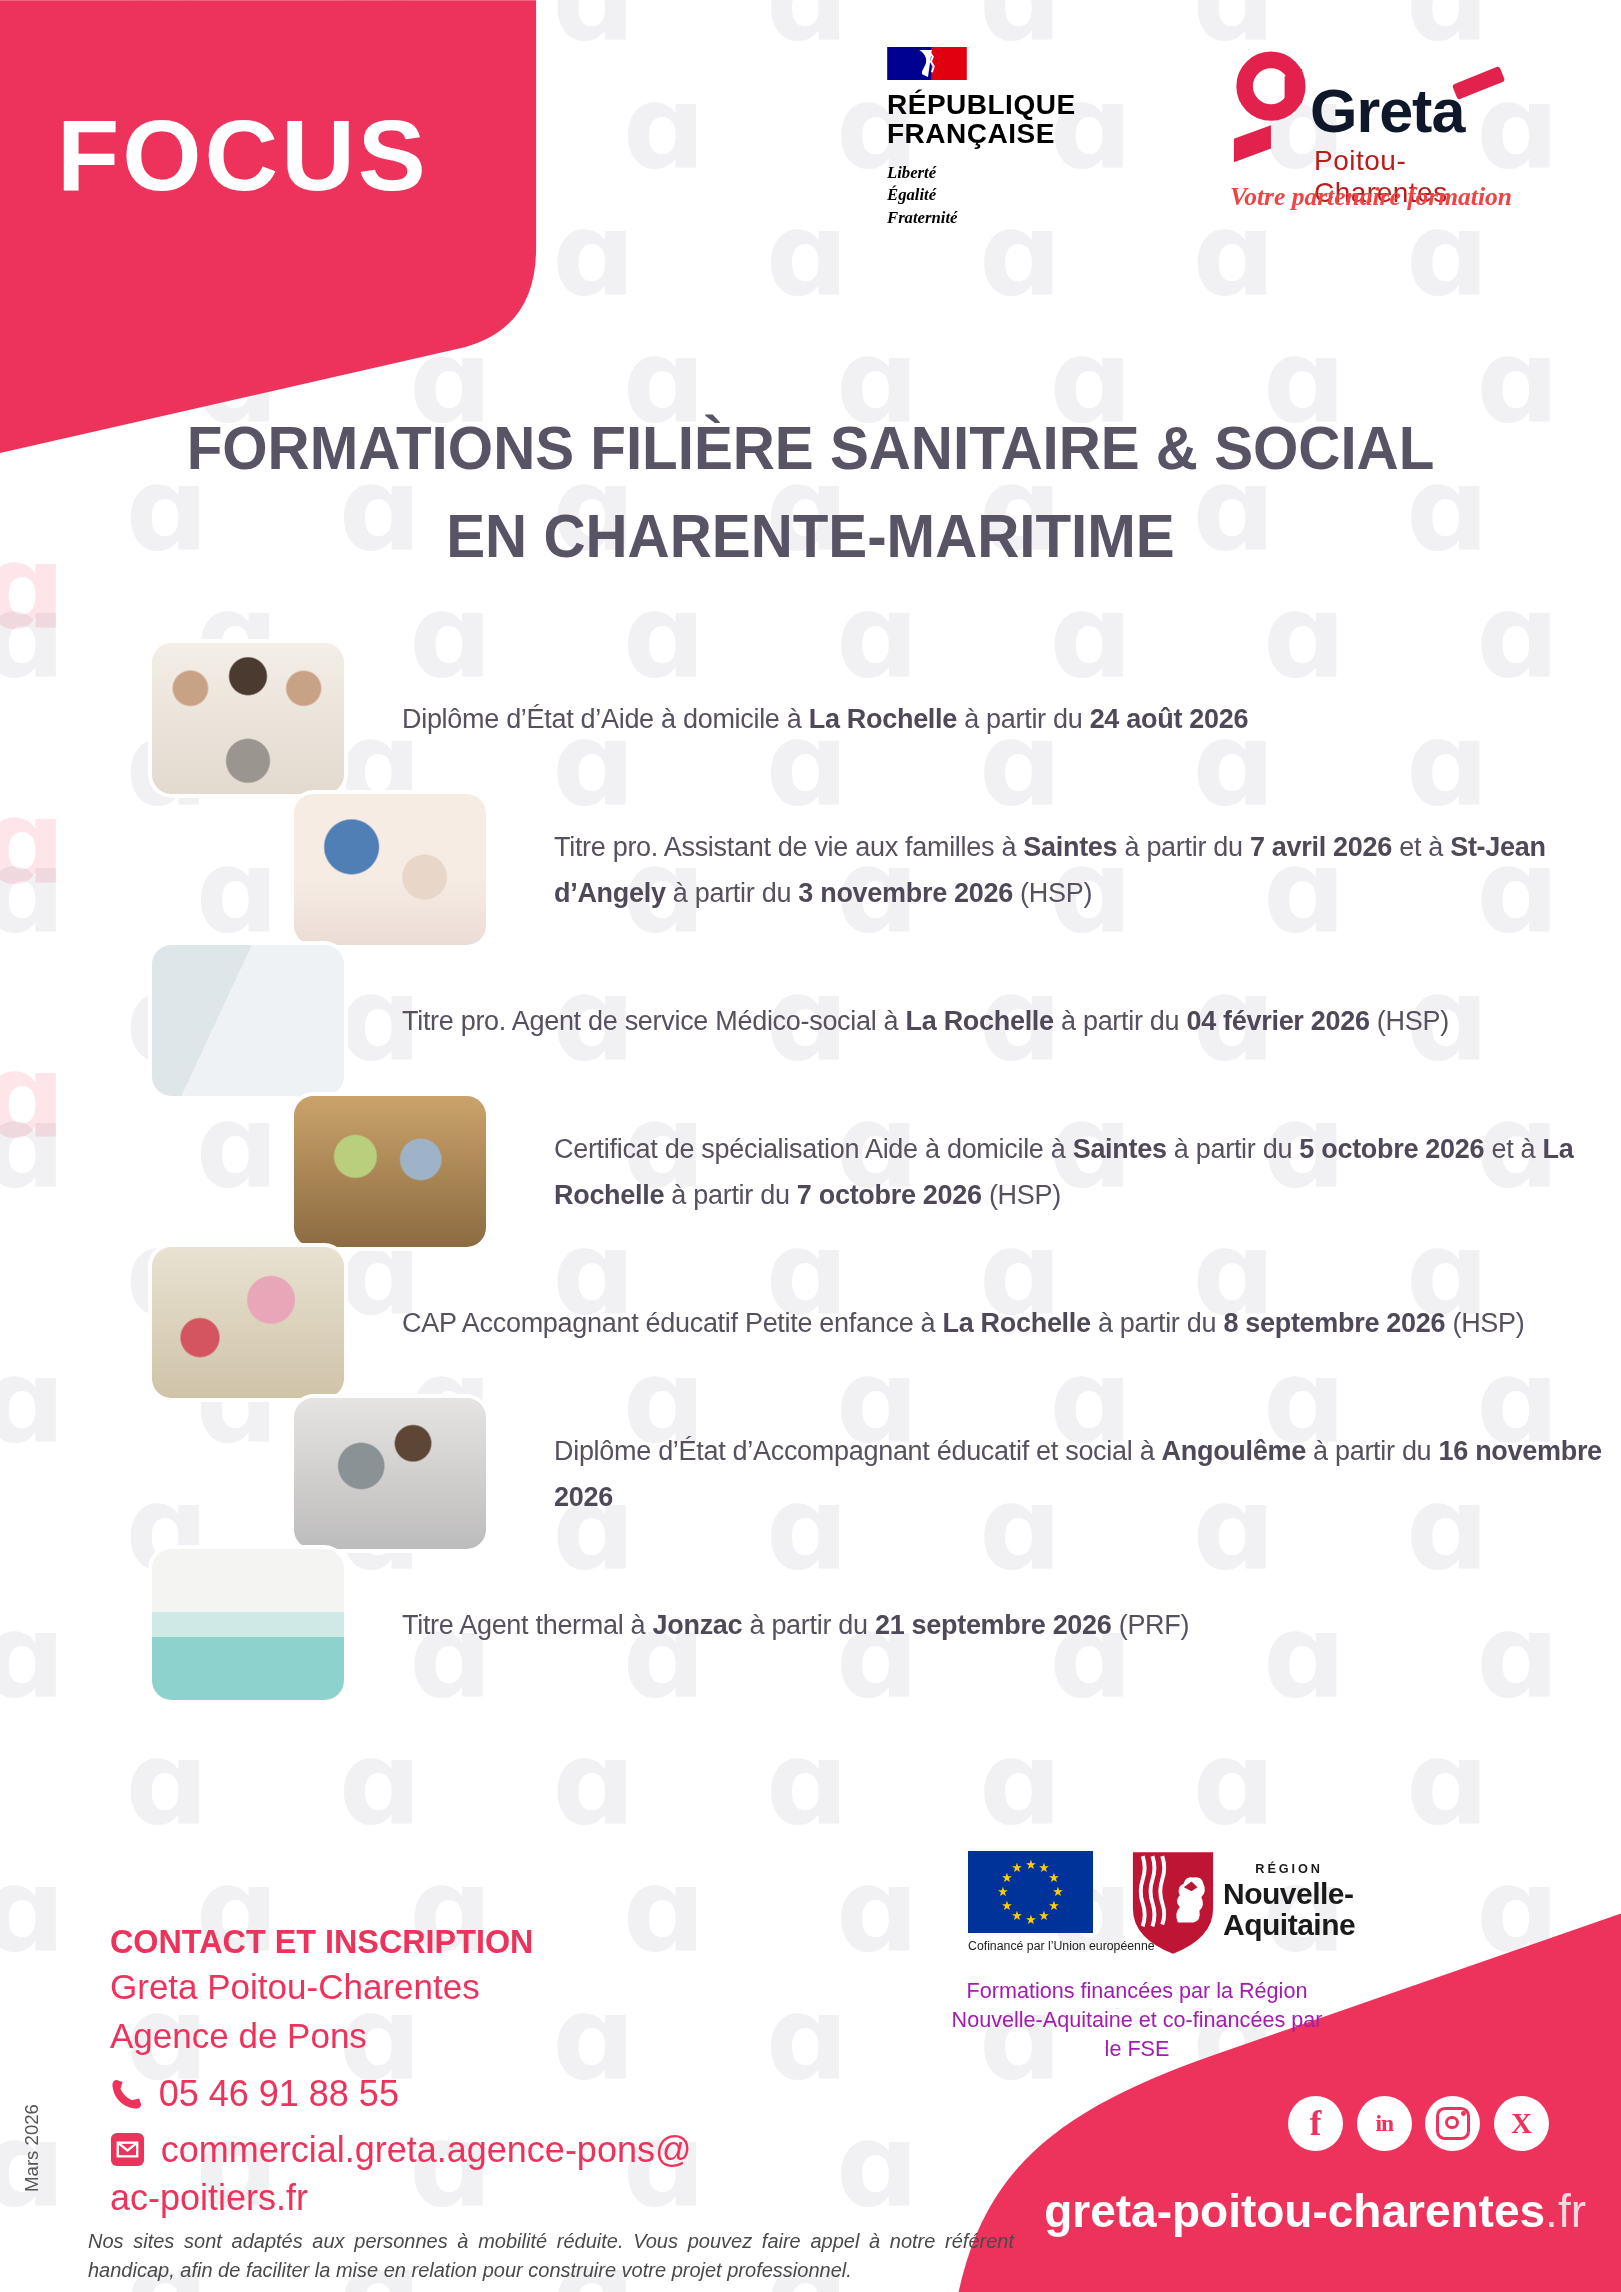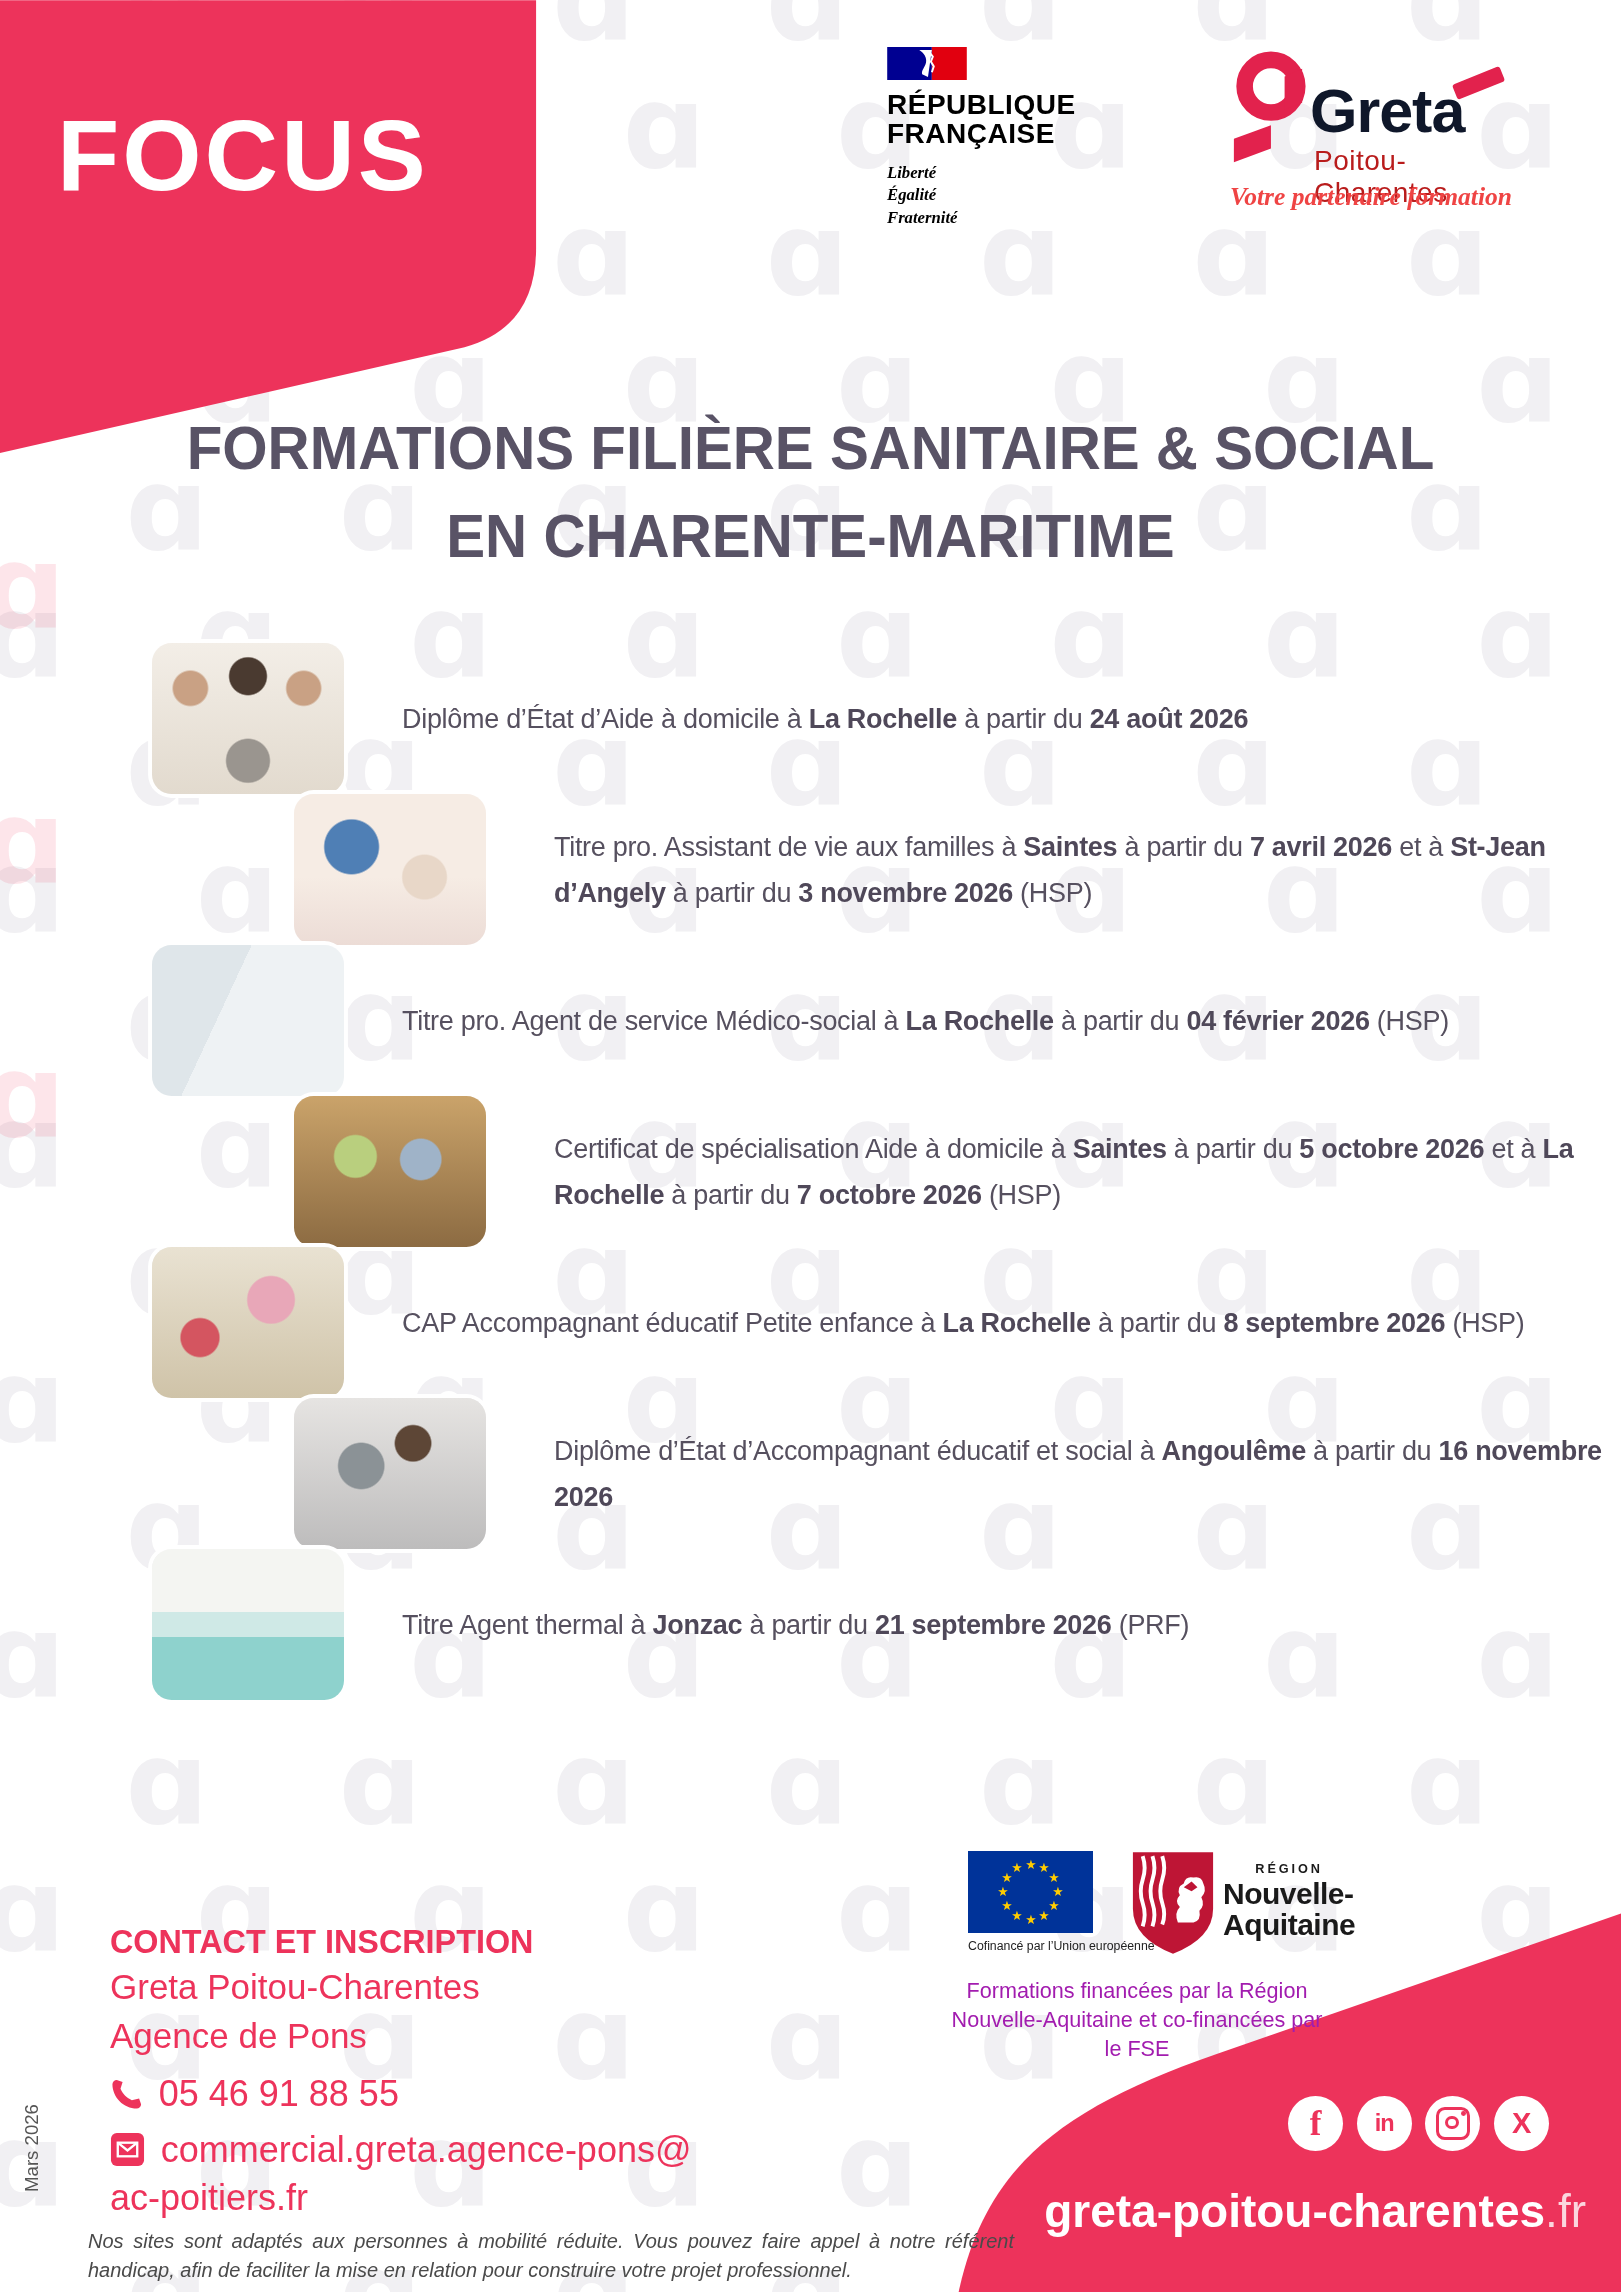--- a/index.html
+++ b/index.html
@@ -85,21 +85,21 @@
   .contact-line{font-size:35px;line-height:1.32;margin-top:3px;}
   .contact-iconline{display:flex;align-items:center;gap:15.7px;margin-top:13.7px;font-size:36px;}
   #email-line2{font-size:36px;margin-top:5.9px;margin-left:0px;}
   #access-note{position:absolute;left:88px;top:2227px;width:926px;z-index:2;
                font-style:italic;font-size:20px;line-height:1.45;color:#4a4a4a;text-align:justify;}
   #side-date{position:absolute;left:-27.4px;top:2137px;z-index:2;transform:rotate(-90deg);
              transform-origin:center;font-size:18.6px;color:#555;width:118px;text-align:center;}
   
   #social{position:absolute;left:1288px;top:2096px;z-index:3;display:flex;gap:13.7px;}
   .soc{width:55px;height:55px;border-radius:50%;background:#ffffff;color:#ed335b;
-       display:flex;align-items:center;justify-content:center;font-weight:800;}
+       display:flex;align-items:center;justify-content:center;font-weight:800;font-family:Liberation Serif, serif;}
   .soc.fb{font-size:35px;font-family:"Liberation Serif",serif;}
   .soc.li{font-size:23.5px;letter-spacing:-1px;}
   .soc.x{font-size:29px;}
   .ig-glyph{position:relative;width:27.4px;height:27.4px;border:3.9px solid #ed335b;border-radius:8.8px;}
   .ig-glyph::before{content:"";position:absolute;left:5.9px;top:5.9px;width:7.8px;height:7.8px;
        border:3.9px solid #ed335b;border-radius:50%;}
   .ig-glyph::after{content:"";position:absolute;right:1px;top:1px;width:4.9px;height:4.9px;
        background:#ed335b;border-radius:50%;}
   #website{position:absolute;right:35px;top:2184px;z-index:3;color:#fff;font-size:46px;letter-spacing:0px;}
   #website .name{font-weight:bold;}

